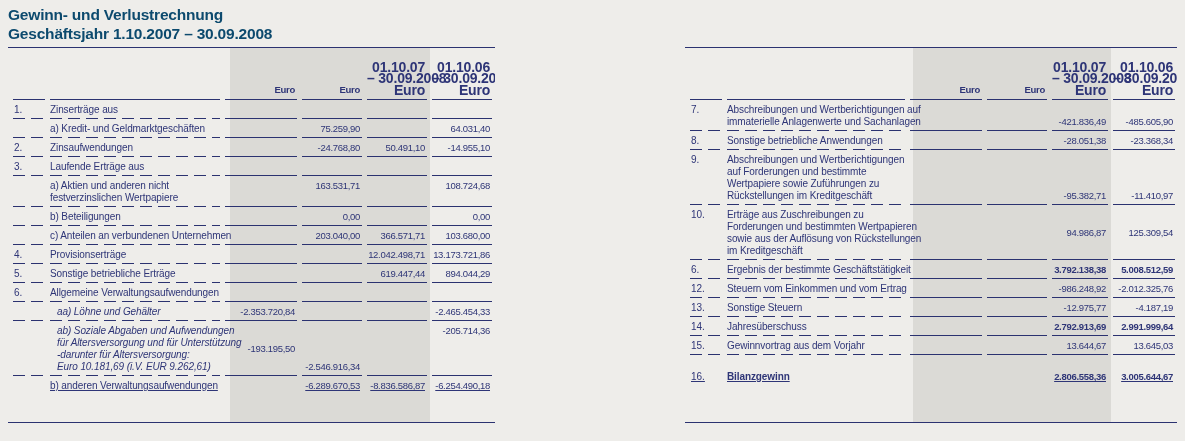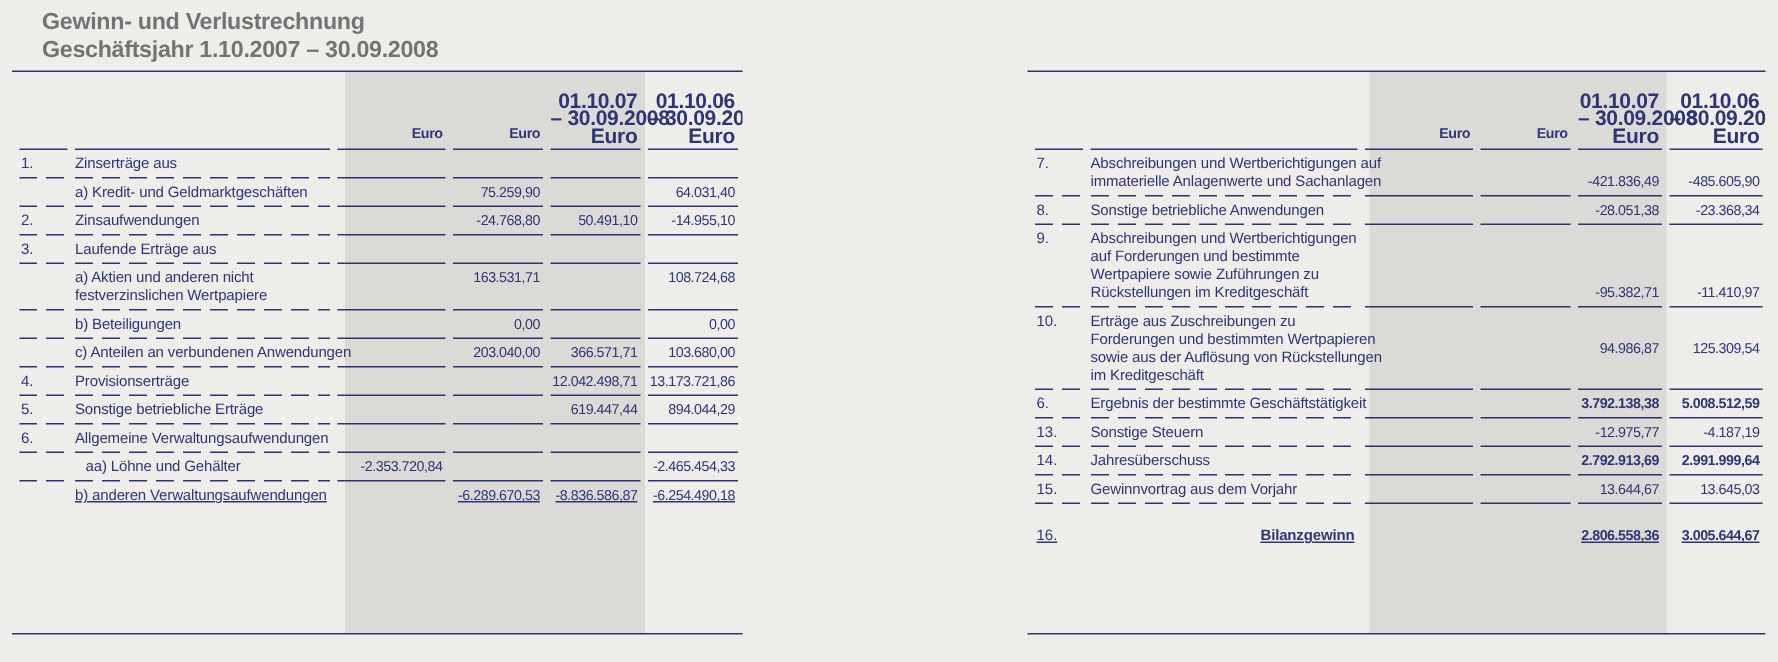--- a/index.html
+++ b/index.html
@@ -7,21 +7,21 @@
     width:1185px; height:441px;
     background:#eeedea;
     font-family:"Liberation Sans", sans-serif;
     color:#2e3577;
   }
   .page { position:relative; width:1185px; height:441px; overflow:hidden; }
 
   .title {
     position:absolute; left:8px; top:5px;
     font-size:15.5px; font-weight:bold; line-height:19px;
-    letter-spacing:-0.2px; color:#737373;margin-left:20px;
+    letter-spacing:-0.2px; color:#0c4a6e;
   }
 
   .tbl-wrap {
     position:absolute; top:47px; height:374px;
     border-top:1.5px solid #2b3270;
     border-bottom:1.5px solid #2b3270;
     overflow:hidden;
   }
   #tbl-left  { left:8px;   width:487px; }
   #tbl-right { left:685px; width:492px; }
@@ -40,25 +40,25 @@
   #tbl-left  col.c1{width:72px} #tbl-left  col.c2{width:60px}
   #tbl-left  col.c3{width:60px} #tbl-left  col.c4{width:60px}
   #tbl-right col.c-num{width:32px} #tbl-right col.c-lab{width:178px}
   #tbl-right col.c1{width:72px} #tbl-right col.c2{width:60px}
   #tbl-right col.c3{width:56px} #tbl-right col.c4{width:62px}
 
   td { padding:4px 2px 3px 0; vertical-align:top;
        background-repeat:no-repeat; background-position:left bottom; background-size:100% 1px; }
   td.num { padding-left:1px; }
   td.lab { white-space:pre; letter-spacing:-0.1px; }
-  td.lab.ind { padding-left:7px; }
+  td.lab.ind { padding-left:7px;font-style:italic; }
   td.val { text-align:right; white-space:nowrap; vertical-align:middle;
            font-size:9.5px; letter-spacing:-0.3px; }
   td.vt { vertical-align:top; }  td.vm { vertical-align:middle; }  td.vb { vertical-align:bottom; }
-  .b { font-weight:bold;text-align:right; }
+  .b { font-weight:bold; }
 
   
   tr.row td.num, tr.row td.lab {
     background-image:repeating-linear-gradient(to right,#2b3270 0 12px,rgba(0,0,0,0) 12px 18px);
   }
   tr.row td.val { background-image:linear-gradient(#2b3270,#2b3270); }
   tr.hdr td { background-image:linear-gradient(#2b3270,#2b3270); vertical-align:bottom;
               font-weight:bold; height:44px; padding-bottom:4px; }
   tr.hdr td.period { white-space:pre; font-size:14px; line-height:11.5px; letter-spacing:-0.2px; }
   tr.hdr td.euro   { font-size:9.5px; }
@@ -143,21 +143,21 @@
           <tr class="row">
             <td class="num"></td>
             <td class="lab">b) Beteiligungen</td>
             <td class="val"></td>
             <td class="val">0,00</td>
             <td class="val"></td>
             <td class="val">0,00</td>
           </tr>
           <tr class="row">
             <td class="num"></td>
-            <td class="lab">c) Anteilen an verbundenen Anwendungen</td>
+            <td class="lab">c) Anteilen an verbundenen Unternehmen</td>
             <td class="val"></td>
             <td class="val">203.040,00</td>
             <td class="val">366.571,71</td>
             <td class="val">103.680,00</td>
           </tr>
           <tr class="row">
             <td class="num">4.</td>
             <td class="lab">Provisionserträge</td>
             <td class="val"></td>
             <td class="val"></td>
@@ -180,20 +180,31 @@
             <td class="val"></td>
             <td class="val"></td>
           </tr>
           <tr class="row">
             <td class="num"></td>
             <td class="lab ind">aa) Löhne und Gehälter</td>
             <td class="val">-2.353.720,84</td>
             <td class="val"></td>
             <td class="val"></td>
             <td class="val">-2.465.454,33</td>
+          </tr>
+          <tr class="row">
+            <td class="num"></td>
+            <td class="lab ind">ab) Soziale Abgaben und Aufwendungen
+für Altersversorgung und für Unterstützung
+-darunter für Altersversorgung:
+Euro 10.181,69 (i.V. EUR 9.262,61)</td>
+            <td class="val vm">-193.195,50</td>
+            <td class="val vb">-2.546.916,34</td>
+            <td class="val"></td>
+            <td class="val vt">-205.714,36</td>
           </tr>
           <tr class="row last">
             <td class="num"></td>
             <td class="lab">b) anderen Verwaltungsaufwendungen</td>
             <td class="val"></td>
             <td class="val">-6.289.670,53</td>
             <td class="val">-8.836.586,87</td>
             <td class="val">-6.254.490,18</td>
           </tr>
         </tbody>
@@ -265,20 +276,28 @@
           </tr>
           <tr class="row">
             <td class="num">6.</td>
             <td class="lab">Ergebnis der bestimmte Geschäftstätigkeit</td>
             <td class="val"></td>
             <td class="val"></td>
             <td class="val b">3.792.138,38</td>
             <td class="val b">5.008.512,59</td>
           </tr>
           <tr class="row">
+            <td class="num">12.</td>
+            <td class="lab">Steuern vom Einkommen und vom Ertrag</td>
+            <td class="val"></td>
+            <td class="val"></td>
+            <td class="val">-986.248,92</td>
+            <td class="val">-2.012.325,76</td>
+          </tr>
+          <tr class="row">
             <td class="num">13.</td>
             <td class="lab">Sonstige Steuern</td>
             <td class="val"></td>
             <td class="val"></td>
             <td class="val">-12.975,77</td>
             <td class="val">-4.187,19</td>
           </tr>
           <tr class="row">
             <td class="num">14.</td>
             <td class="lab">Jahresüberschuss</td>

